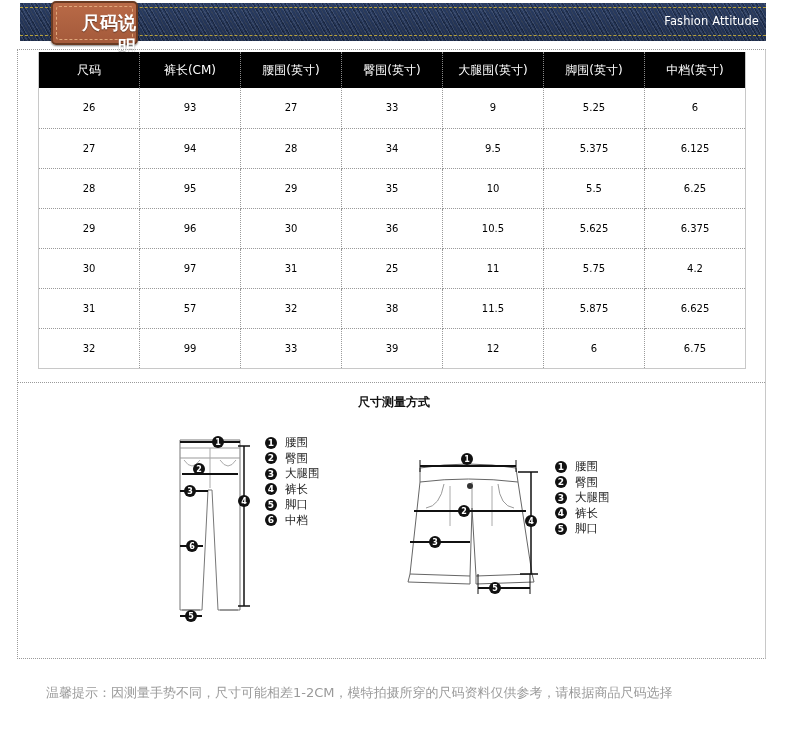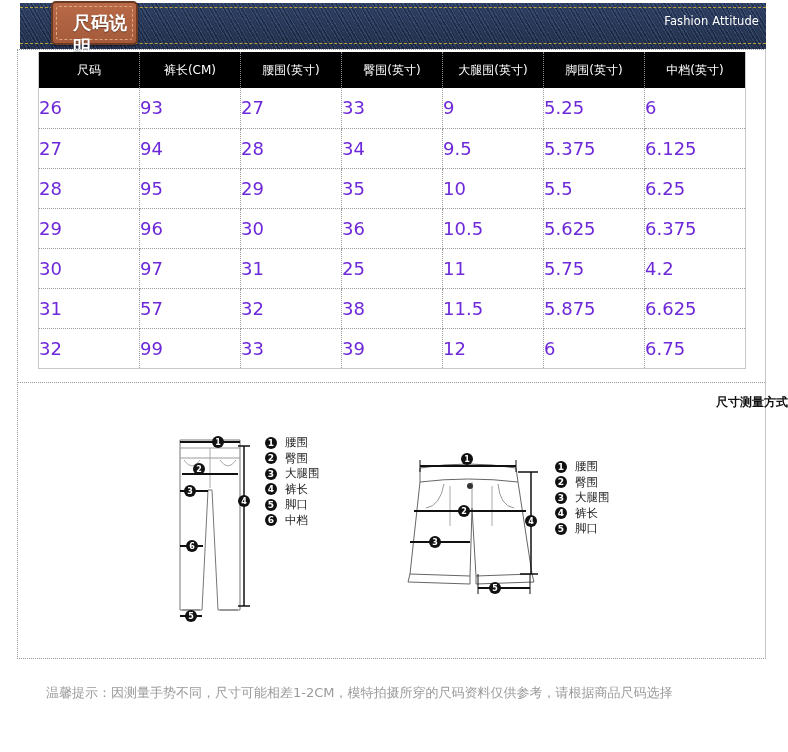--- a/index.html
+++ b/index.html
@@ -1,21 +1,21 @@
 <!DOCTYPE html>
 <html><head>
 <meta charset="utf-8">
 <style>
   * { box-sizing: border-box; margin: 0; padding: 0; }
   html, body { width: 788px; height: 752px; background: #ffffff; overflow: hidden; }
   body { position: relative; font-family: "DejaVu Sans", sans-serif; color: #222; }
 
   
   .banner {
-    position: absolute; left: 20px; top: 3px; width: 746px; height: 46px;
+    position: absolute; left: 20px; top: 3px; width: 746px; height: 38px;
     background-color: #24365a;
     background-image:
       repeating-linear-gradient(60deg, rgba(255,255,255,0.10) 0 1px, rgba(0,0,0,0) 1px 3px),
       repeating-linear-gradient(60deg, rgba(0,0,0,0.25) 0 1px, rgba(0,0,0,0) 1px 4px),
       linear-gradient(180deg, #2a3d63, #1f2e4d);
     overflow: hidden;
   }
   .stitch {
     position: absolute; left: 0; right: 0; height: 0;
     border-top: 1px dashed #b7a13a;
@@ -31,21 +31,21 @@
     position: absolute; left: 51px; top: 1px; width: 87px; height: 44px;
     background: linear-gradient(180deg, #b96a47, #a45a3b);
     border: 2px solid #6a3a22; border-radius: 5px;
     box-shadow: 0 1px 2px rgba(0,0,0,0.5);
   }
   .leather-tag::before {
     content: ""; position: absolute; left: 3px; top: 3px; right: 3px; bottom: 3px;
     border: 1px dashed #e0a77a; border-radius: 3px;
   }
   .leather-tag span {
-    position: absolute; left: 0; right: 0; top: 8px; text-align: left;
+    position: absolute; left: 0; right: 0; top: 8px; text-align: right;
     font-family: "DejaVu Sans", sans-serif; font-weight: bold; font-size: 18px; color: #ffffff;
     text-shadow: 0 1px 1px rgba(0,0,0,0.4); letter-spacing: 0px; margin-left: 20px;
   }
 
   
   .frame {
     position: absolute; left: 17px; top: 49px; width: 749px; height: 610px;
     border-top: 1px dotted #9a9a9a; border-left: 1px dotted #9a9a9a; border-bottom: 1px dotted #9a9a9a;
     border-right: 1px solid #c8c8c8;
   }
@@ -60,29 +60,29 @@
     border-collapse: collapse; table-layout: fixed;
     border-left: 1px solid #c8c8c8; border-right: 1px solid #c8c8c8; border-bottom: 1px solid #c8c8c8;
   }
   .size-table th {
     height: 36px; background: #000; color: #fff; font-weight: normal;
     font-size: 12px; text-align: center;
     border-right: 1px dotted #888;
   }
   .size-table th:last-child { border-right: none; }
   .size-table td {
-    height: 40px; text-align: left; font-size: 18px; color: #6d28d9;
+    height: 40px; text-align: center; font-size: 10px; color: #000000;
     border-right: 1px dotted #9a9a9a; border-bottom: 1px dotted #9a9a9a;
   }
   .size-table td:last-child { border-right: none; }
   .size-table tr:last-child td { border-bottom: none; }
 
   
   .measure-title {
-    position: absolute; left: 0; width: 788px; top: 394px; text-align: right;
+    position: absolute; left: 0; width: 788px; top: 394px; text-align: center;
     font-weight: bold; font-size: 12px; color: #111;
   }
   .diagram { position: absolute; }
   .legend { position: absolute; font-size: 11.5px; color: #222; }
   .legend-item { display: flex; align-items: center; height: 15.5px; }
   .legend-num {
     display: inline-block; width: 12px; height: 12px; border-radius: 50%;
     background: #111; color: #fff; font-size: 9px; font-weight: bold;
     line-height: 12px; text-align: center; margin-right: 8px;
   }

